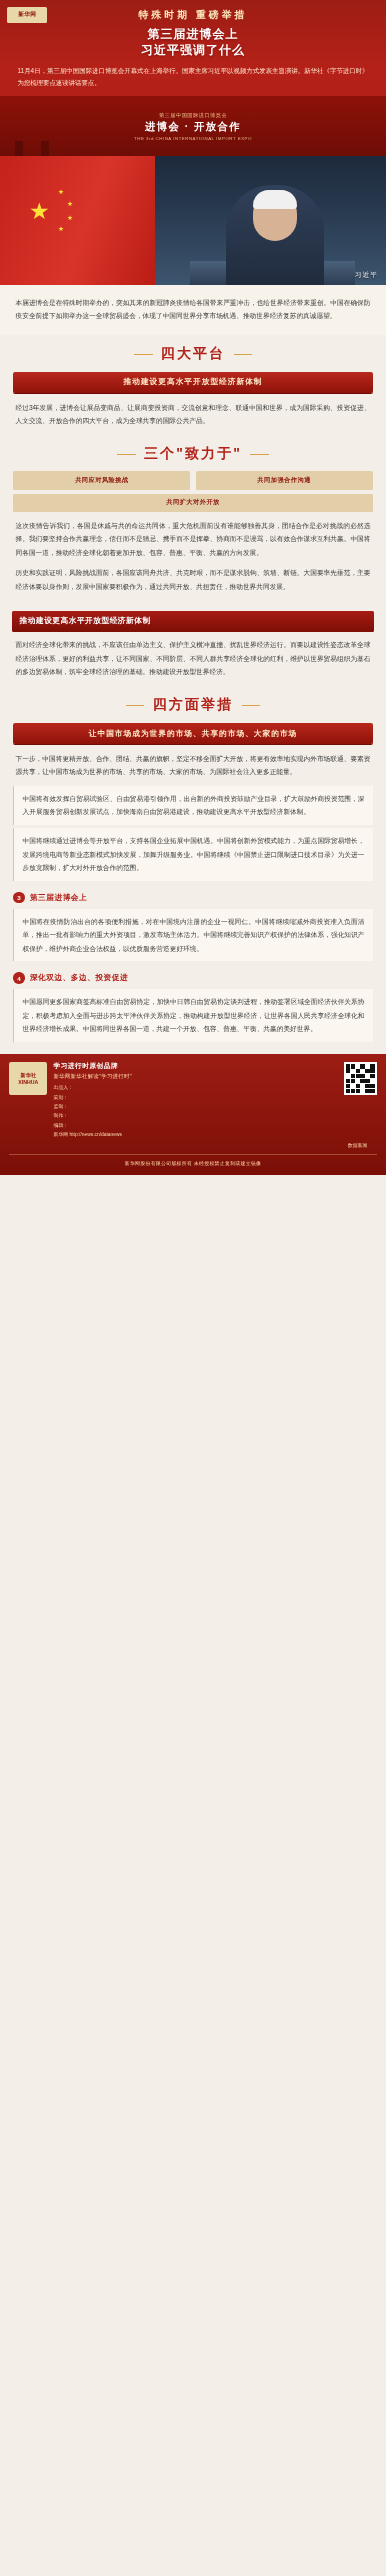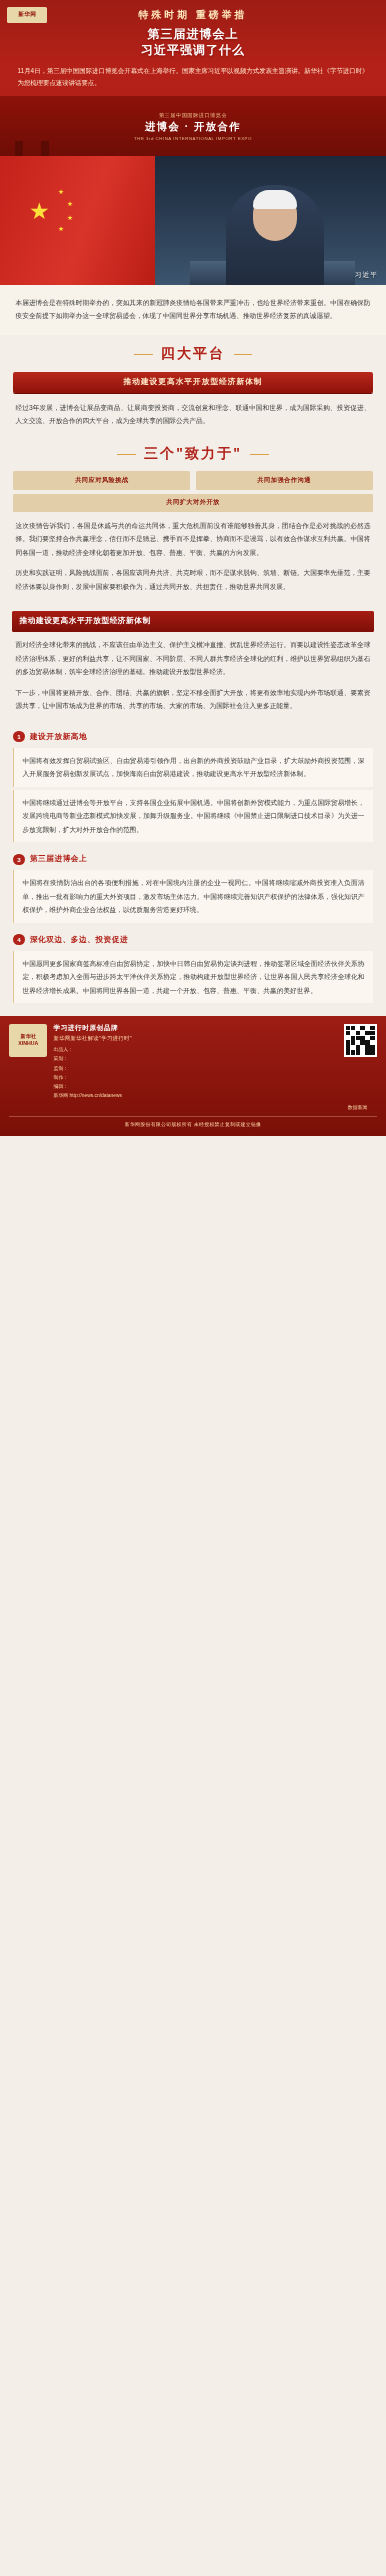--- a/index.html
+++ b/index.html
@@ -324,26 +324,26 @@
   </div>
   <div class="pillar-wide">共同扩大对外开放</div>
 
   <div class="para">这次疫情告诉我们，各国是休戚与共的命运共同体，重大危机面前没有谁能够独善其身，团结合作是必对挑战的必然选择。我们要坚持合作共赢理念，信任而不是猜忌、携手而不是挥拳、协商而不是谩骂，以有效合作谋求互利共赢。中国将同各国一道，推动经济全球化朝着更加开放、包容、普惠、平衡、共赢的方向发展。</div>
 
   <div class="para">历史和实践证明，风险挑战面前，各国应该同舟共济、共克时艰，而不是谋求脱钩、筑墙、断链。大国要率先垂范，主要经济体要以身作则，发展中国家要积极作为，通过共同开放、共担责任，推动世界共同发展。</div>
 
   <div class="bar">推动建设更高水平开放型经济新体制</div>
   <div class="para">面对经济全球化带来的挑战，不应该任由单边主义、保护主义横冲直撞、扰乱世界经济运行。而要以建设性姿态改革全球经济治理体系，更好的利益共享，让不同国家、不同阶层、不同人群共享经济全球化的红利，维护以世界贸易组织为基石的多边贸易体制，筑牢全球经济治理的基础。推动建设开放型世界经济。</div>
 
+  <div class="sec-head">
+    <span class="cn">四方面举措</span>
+  </div>
+  <div class="ribbon">让中国市场成为世界的市场、共享的市场、大家的市场</div>
   <div class="para">下一步，中国将更精开放、合作、团结、共赢的旗帜，坚定不移全面扩大开放，将更有效率地实现内外市场联通、要素资源共享，让中国市场成为世界的市场、共享的市场、大家的市场、为国际社会注入更多正能量。</div>
 
-  <div class="measure-head">
-    <div class="measure-num">1</div>
-    <div class="measure-title">建设开放新高地</div>
-  </div>
   <div class="measure-body">中国将有效发挥自贸易试验区、自由贸易港引领作用，出台新的外商投资鼓励产业目录，扩大鼓励外商投资范围，深入开展服务贸易创新发展试点，加快海南自由贸易港建设，推动建设更高水平开放型经济新体制。</div>
 
   <div class="measure-body">中国将继续通过进博会等开放平台，支持各国企业拓展中国机遇。中国将创新外贸模式能力，为重点国际贸易增长，发展跨境电商等新业态新模式加快发展，加舞升级服务业。中国将继续《中国禁止进口限制进口技术目录》为关进一步放宽限制，扩大对外开放合作的范围。</div>
 
   <div class="measure-head">
     <div class="measure-num">3</div>
     <div class="measure-title">第三届进博会上</div>
   </div>
   <div class="measure-body">中国将在疫情防治出台的各项便利措施，对在中国境内注册的企业一视同仁。中国将继续缩减外商投资准入负面清单，推出一批有影响力的重大外资项目，激发市场主体活力。中国将继续完善知识产权保护的法律体系，强化知识产权保护，维护外商企业合法权益，以优质服务营造更好环境。</div>
 

